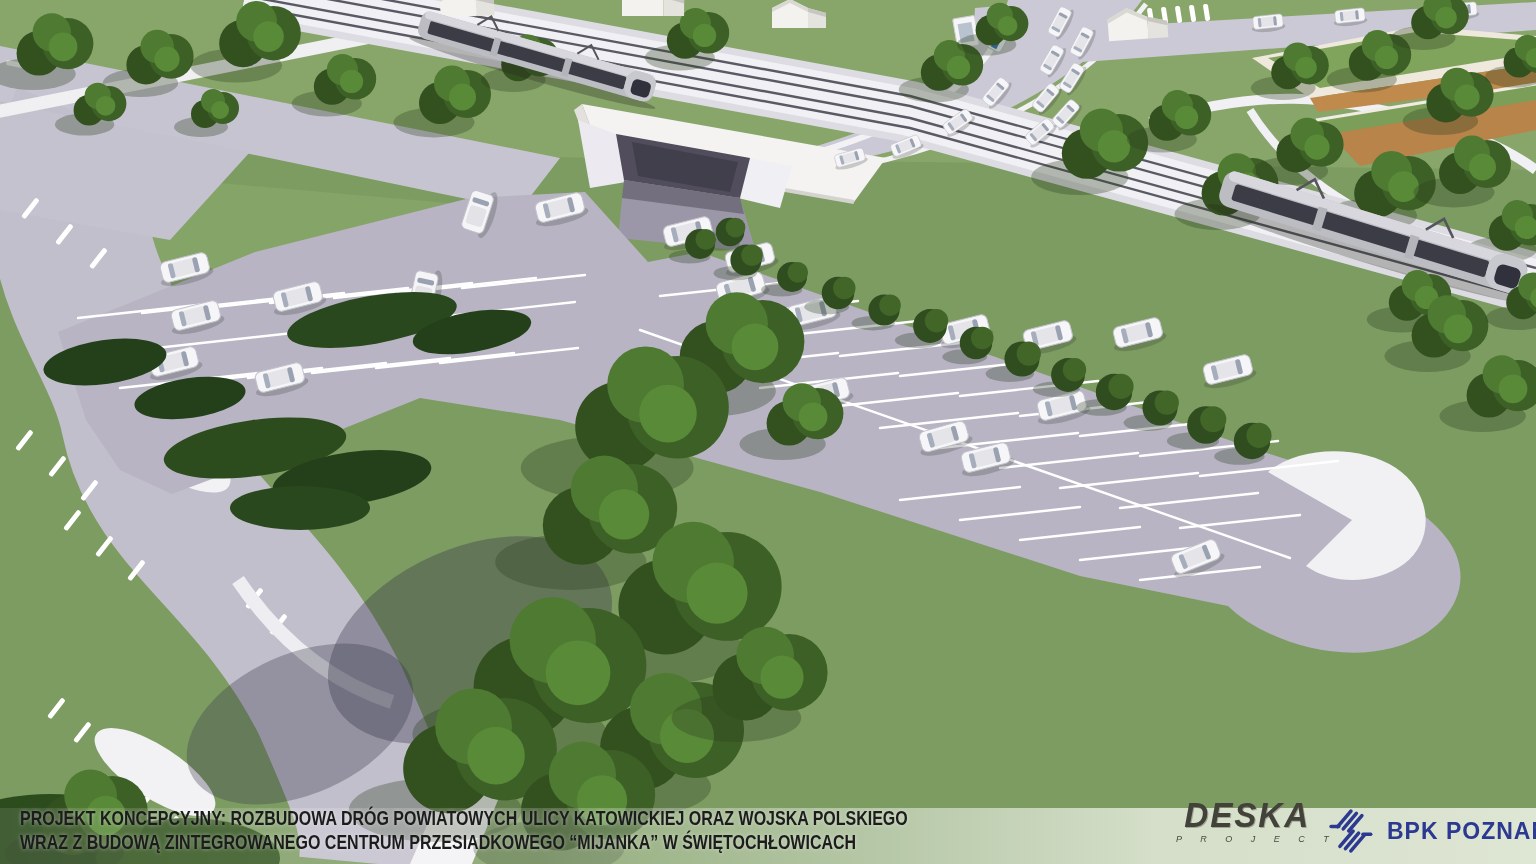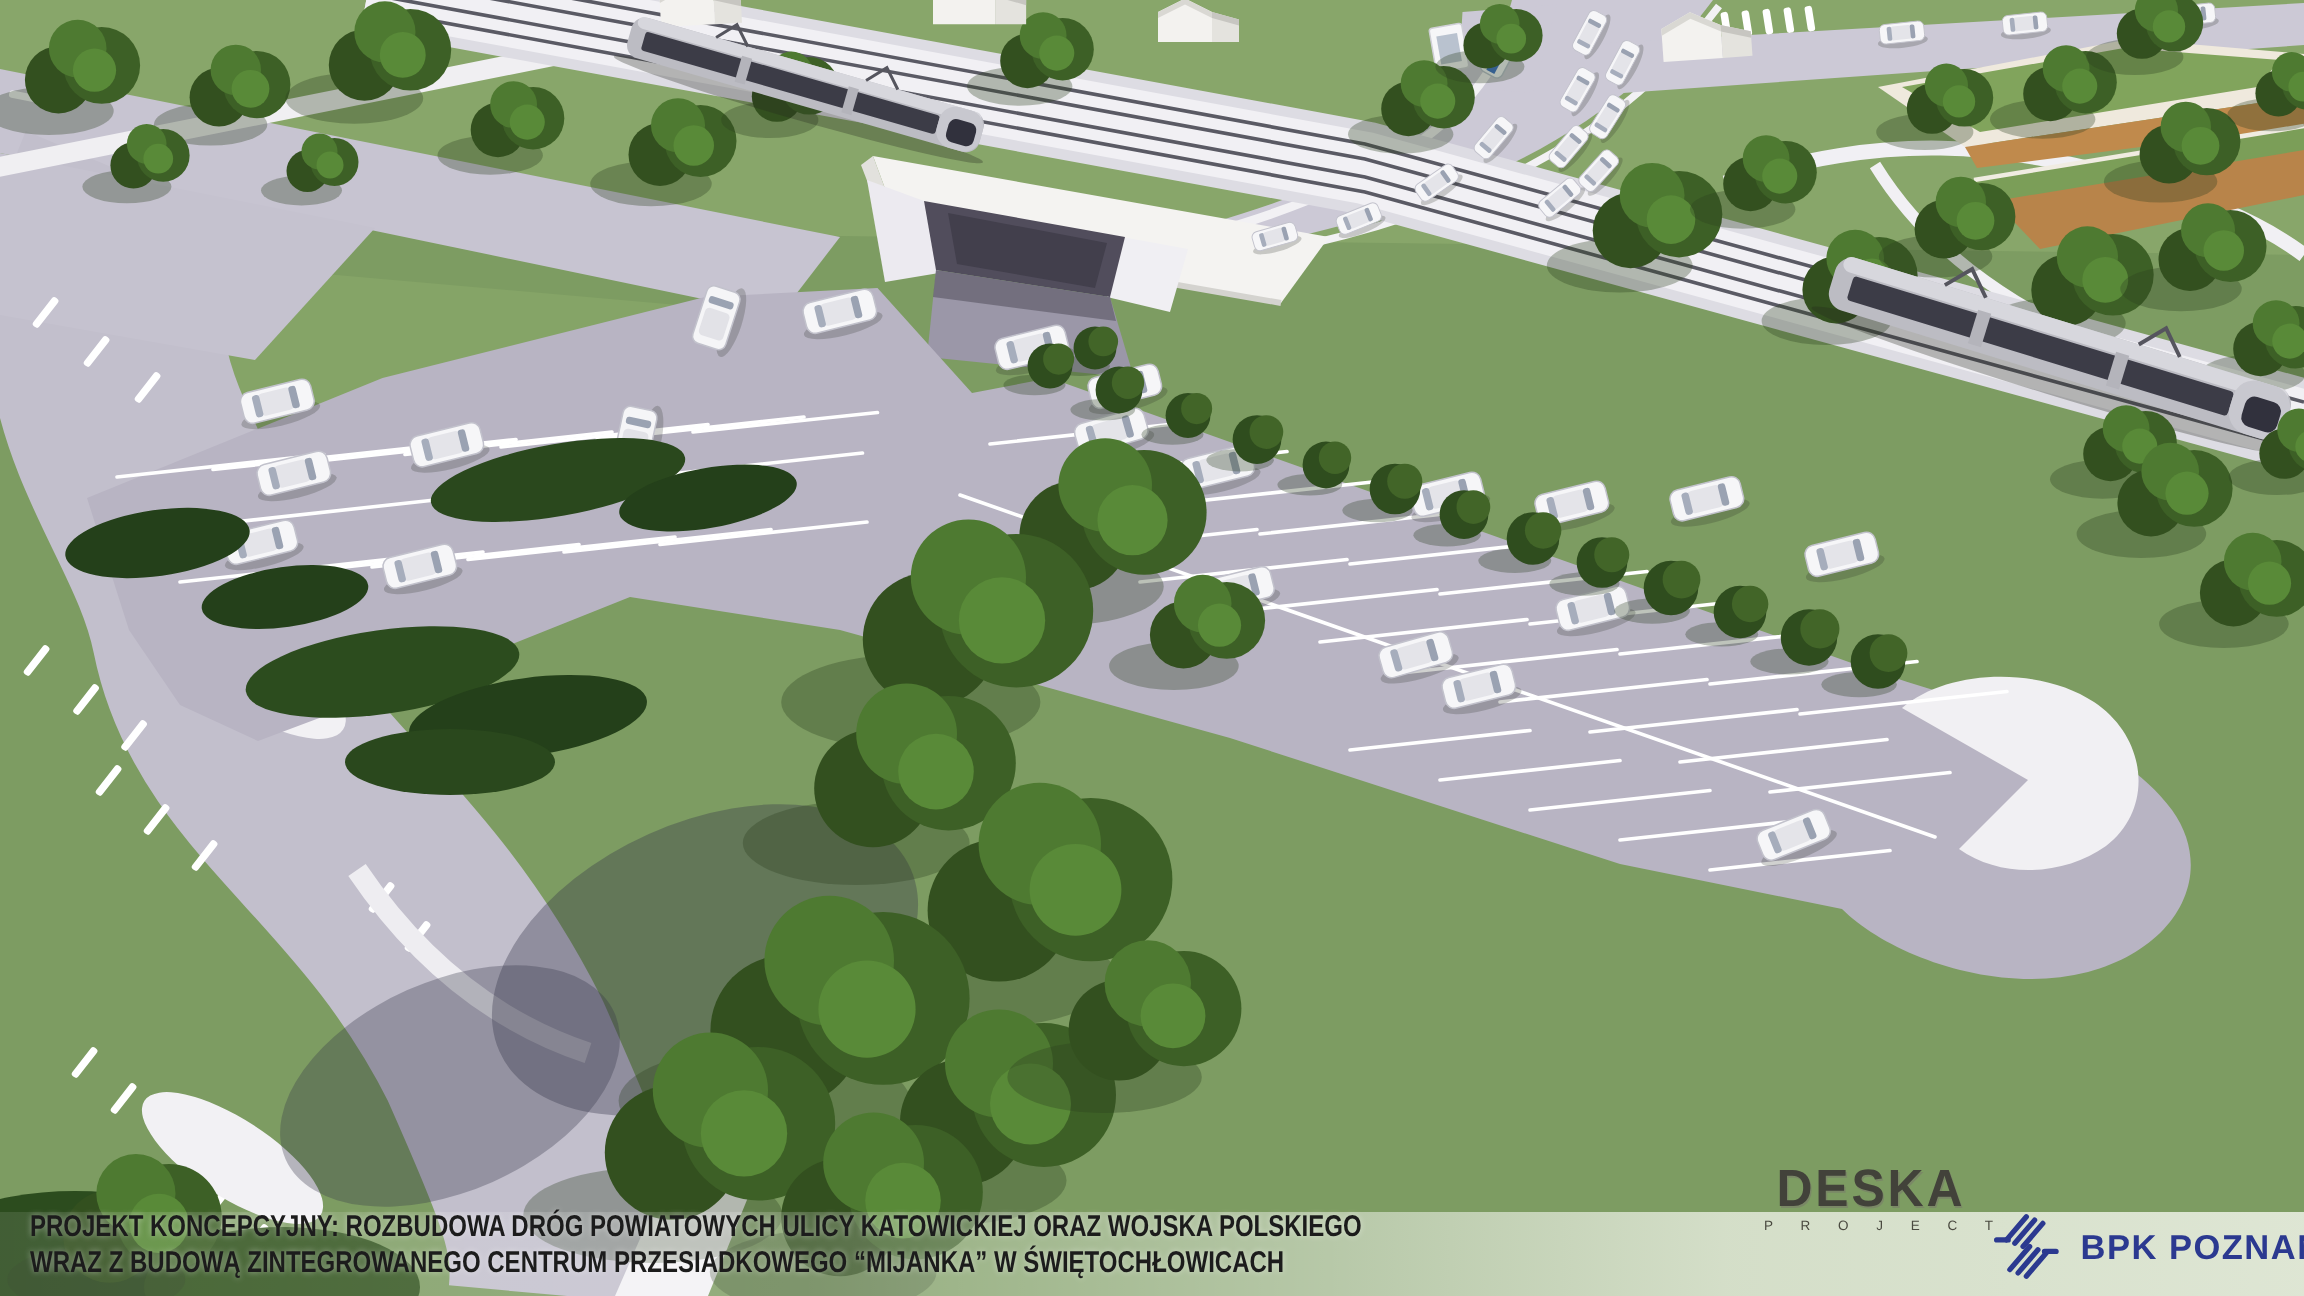--- a/index.html
+++ b/index.html
@@ -18,22 +18,23 @@
       rgba(246,248,240,0.72) 75%,
       rgba(246,248,240,0.80) 100%);
   }
   .caption{
     position:absolute;left:20px;top:806px;color:#1c1c1c;
     font-size:20px;font-weight:700;line-height:24px;letter-spacing:0px;
     transform:scaleX(0.80);transform-origin:left top;white-space:nowrap;
     text-shadow:0 0 5px rgba(255,255,255,0.45);
   }
   .deska{
-    position:absolute;left:1176px;top:776px;width:150px;text-align:center;
+    position:absolute;left:1176px;top:798px;width:150px;text-align:center;
     color:#42423a;
+    font-style:italic;
   }
   .deska .main{
     font-size:35px;font-weight:700;letter-spacing:2px;line-height:34px;
     transform:scaleX(0.95);transform-origin:left top;white-space:nowrap;
     text-shadow:1px 1px 0 rgba(120,120,105,0.55);
   }
   .deska .sub{
     font-size:9px;font-weight:400;letter-spacing:8px;color:#4a4a40;margin-top:2px;
     white-space:nowrap;
   }

